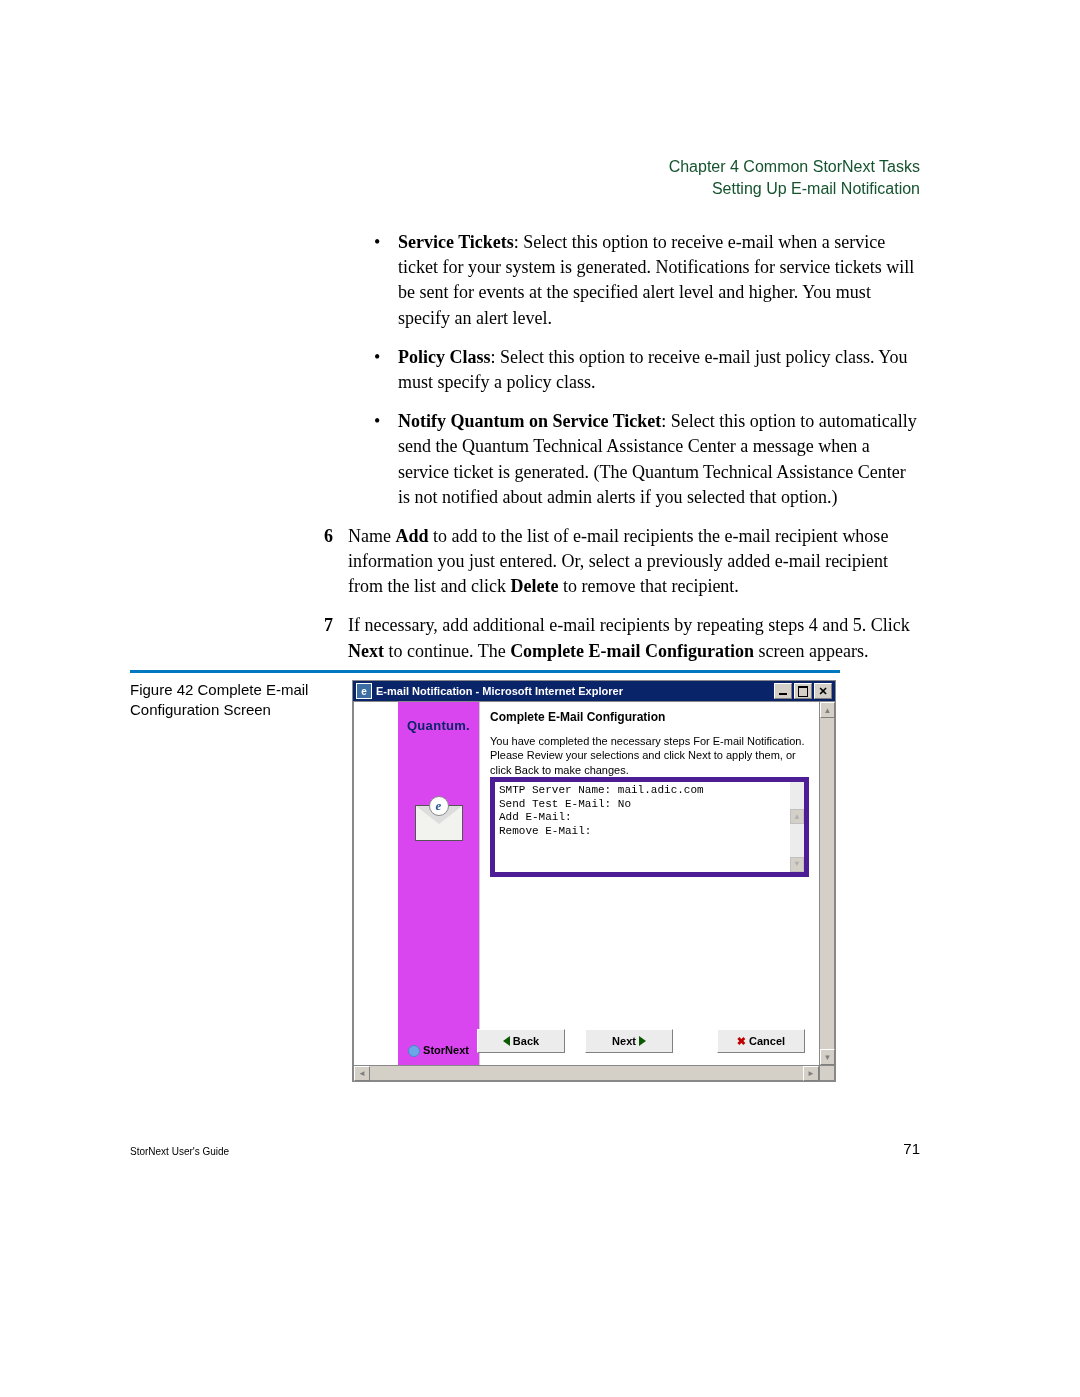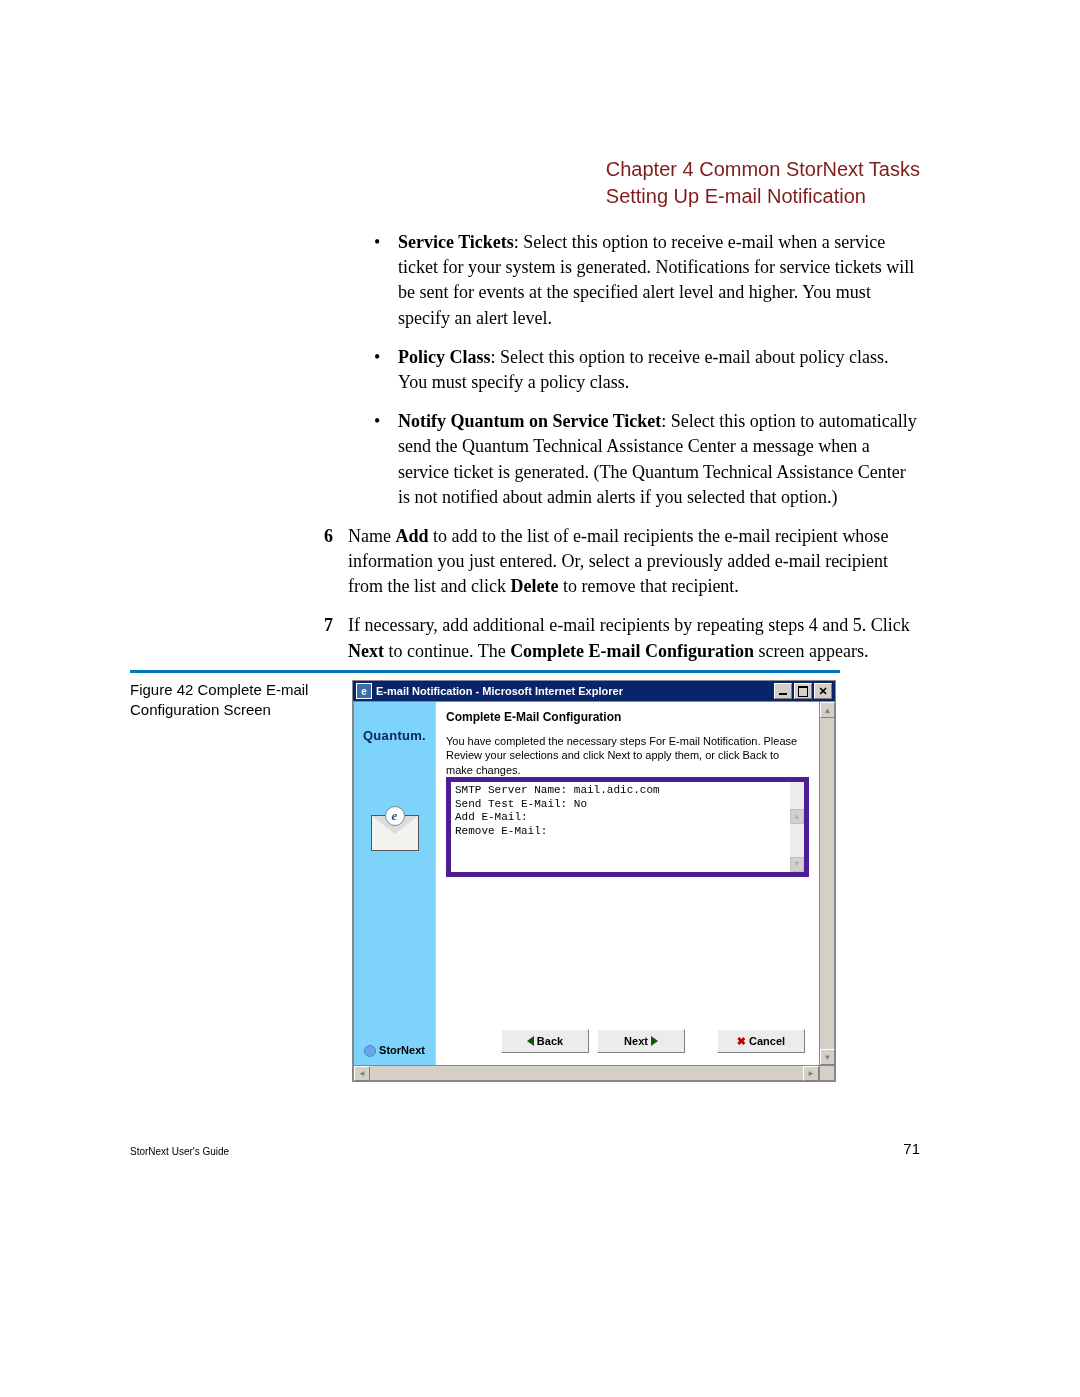--- a/index.html
+++ b/index.html
@@ -12,24 +12,25 @@
     width: 1080px;
     height: 1397px;
     position: relative;
     margin: 0 auto;
     box-sizing: border-box;
   }
   .header-right {
     position: absolute;
     top: 156px;
     right: 160px;
+    text-align: right;
     font-family: Arial, Helvetica, sans-serif;
-    font-size: 20px;
+    font-size: 16px;
     line-height: 1.35;
-    color: #7f1d1d;
+    color: #14532d;
   }
   .body-col {
     position: absolute;
     left: 352px;
     right: 160px;
     top: 218px;
     font-size: 18px;
     line-height: 1.4;
   }
   ul.bullets { list-style: none; padding: 0; margin: 12px 0 0 18px; }
@@ -158,26 +159,27 @@
   .hscroll-outer .scroll-btn.right { right:0; }
   .scroll-corner {
     position: absolute; right:0; bottom:0; width:15px; height:15px;
     background:#d4d0c8; border:1px solid #888; border-left:none; border-top:none;
     box-sizing:border-box;
   }
 
   .content-flex { display: flex; height: 100%; }
   .sidebar {
     width: 82px;
-    background: #7dd3fc;
+    background: #d946ef;
     border-right: 1px solid #ccc;
     position: relative;
     box-sizing: border-box;
     text-align: center;
-    padding-top: 26px;
+    padding-top: 16px;
+    margin-left: 44px;
   }
   .quantum-logo {
     font-family: Verdana, Arial, sans-serif;
     font-weight: bold;
     color: #0a246a;
     font-size: 13px;
     letter-spacing: 0.3px;
   }
   .envelope {
     margin: 72px auto 0 auto;
@@ -253,21 +255,21 @@
     position:absolute; top:0; right:0; bottom:0; width:14px;
     background:#ececec;
   }
   .mono-scroll .scroll-btn { width:12px; height:13px; border:1px solid #c0c0c0; background:#d4d0c8; color:#b0b0b0;}
   .mono-scroll .scroll-btn.bottom { position:absolute; bottom:0; left:0;}
 
   .btn-row {
     position: absolute;
     bottom: 12px; right: 14px;
     display: flex;
-    gap: 8px;
+    gap: 20px;
     align-items: center;
   }
   .win-btn {
     min-width: 70px;
     height: 22px;
     background: #ececec;
     border: 1px solid #808080;
     border-top-color: #fff; border-left-color: #fff;
     font-family: Tahoma, Arial, sans-serif;
     font-size: 11px;
@@ -314,21 +316,21 @@
     <div>Chapter 4  Common StorNext Tasks</div>
     <div>Setting Up E-mail Notification</div>
   </div>
 
   <div class="body-col">
     <ul class="bullets">
       <li>
         <span class="bold">Service Tickets</span><span class="sp">: Select this option to receive e-mail when a service ticket for your system is generated. Notifications for service tickets will be sent for events at the specified alert level and higher. You must specify an alert level.</span>
       </li>
       <li>
-        <span class="bold">Policy Class</span><span class="sp">: Select this option to receive e-mail about policy class. You must specify a policy class.</span>
+        <span class="bold">Policy Class</span><span class="sp">: Select this option to receive e-mail just policy class. You must specify a policy class.</span>
       </li>
       <li>
         <span class="bold">Notify Quantum on Service Ticket</span><span class="sp">: Select this option to automatically send the Quantum Technical Assistance Center a message when a service ticket is generated. (The Quantum Technical Assistance Center is not notified about admin alerts if you selected that option.)</span>
       </li>
     </ul>
 
     <div class="step">
       <span class="num">6</span>
       <span>Name </span><span class="bold">Add</span><span> to add to the list of e-mail recipients the e-mail recipient whose information you just entered. Or, select a previously added e-mail recipient from the list and click </span><span class="bold">Delete</span><span> to remove that recipient.</span>
     </div>

